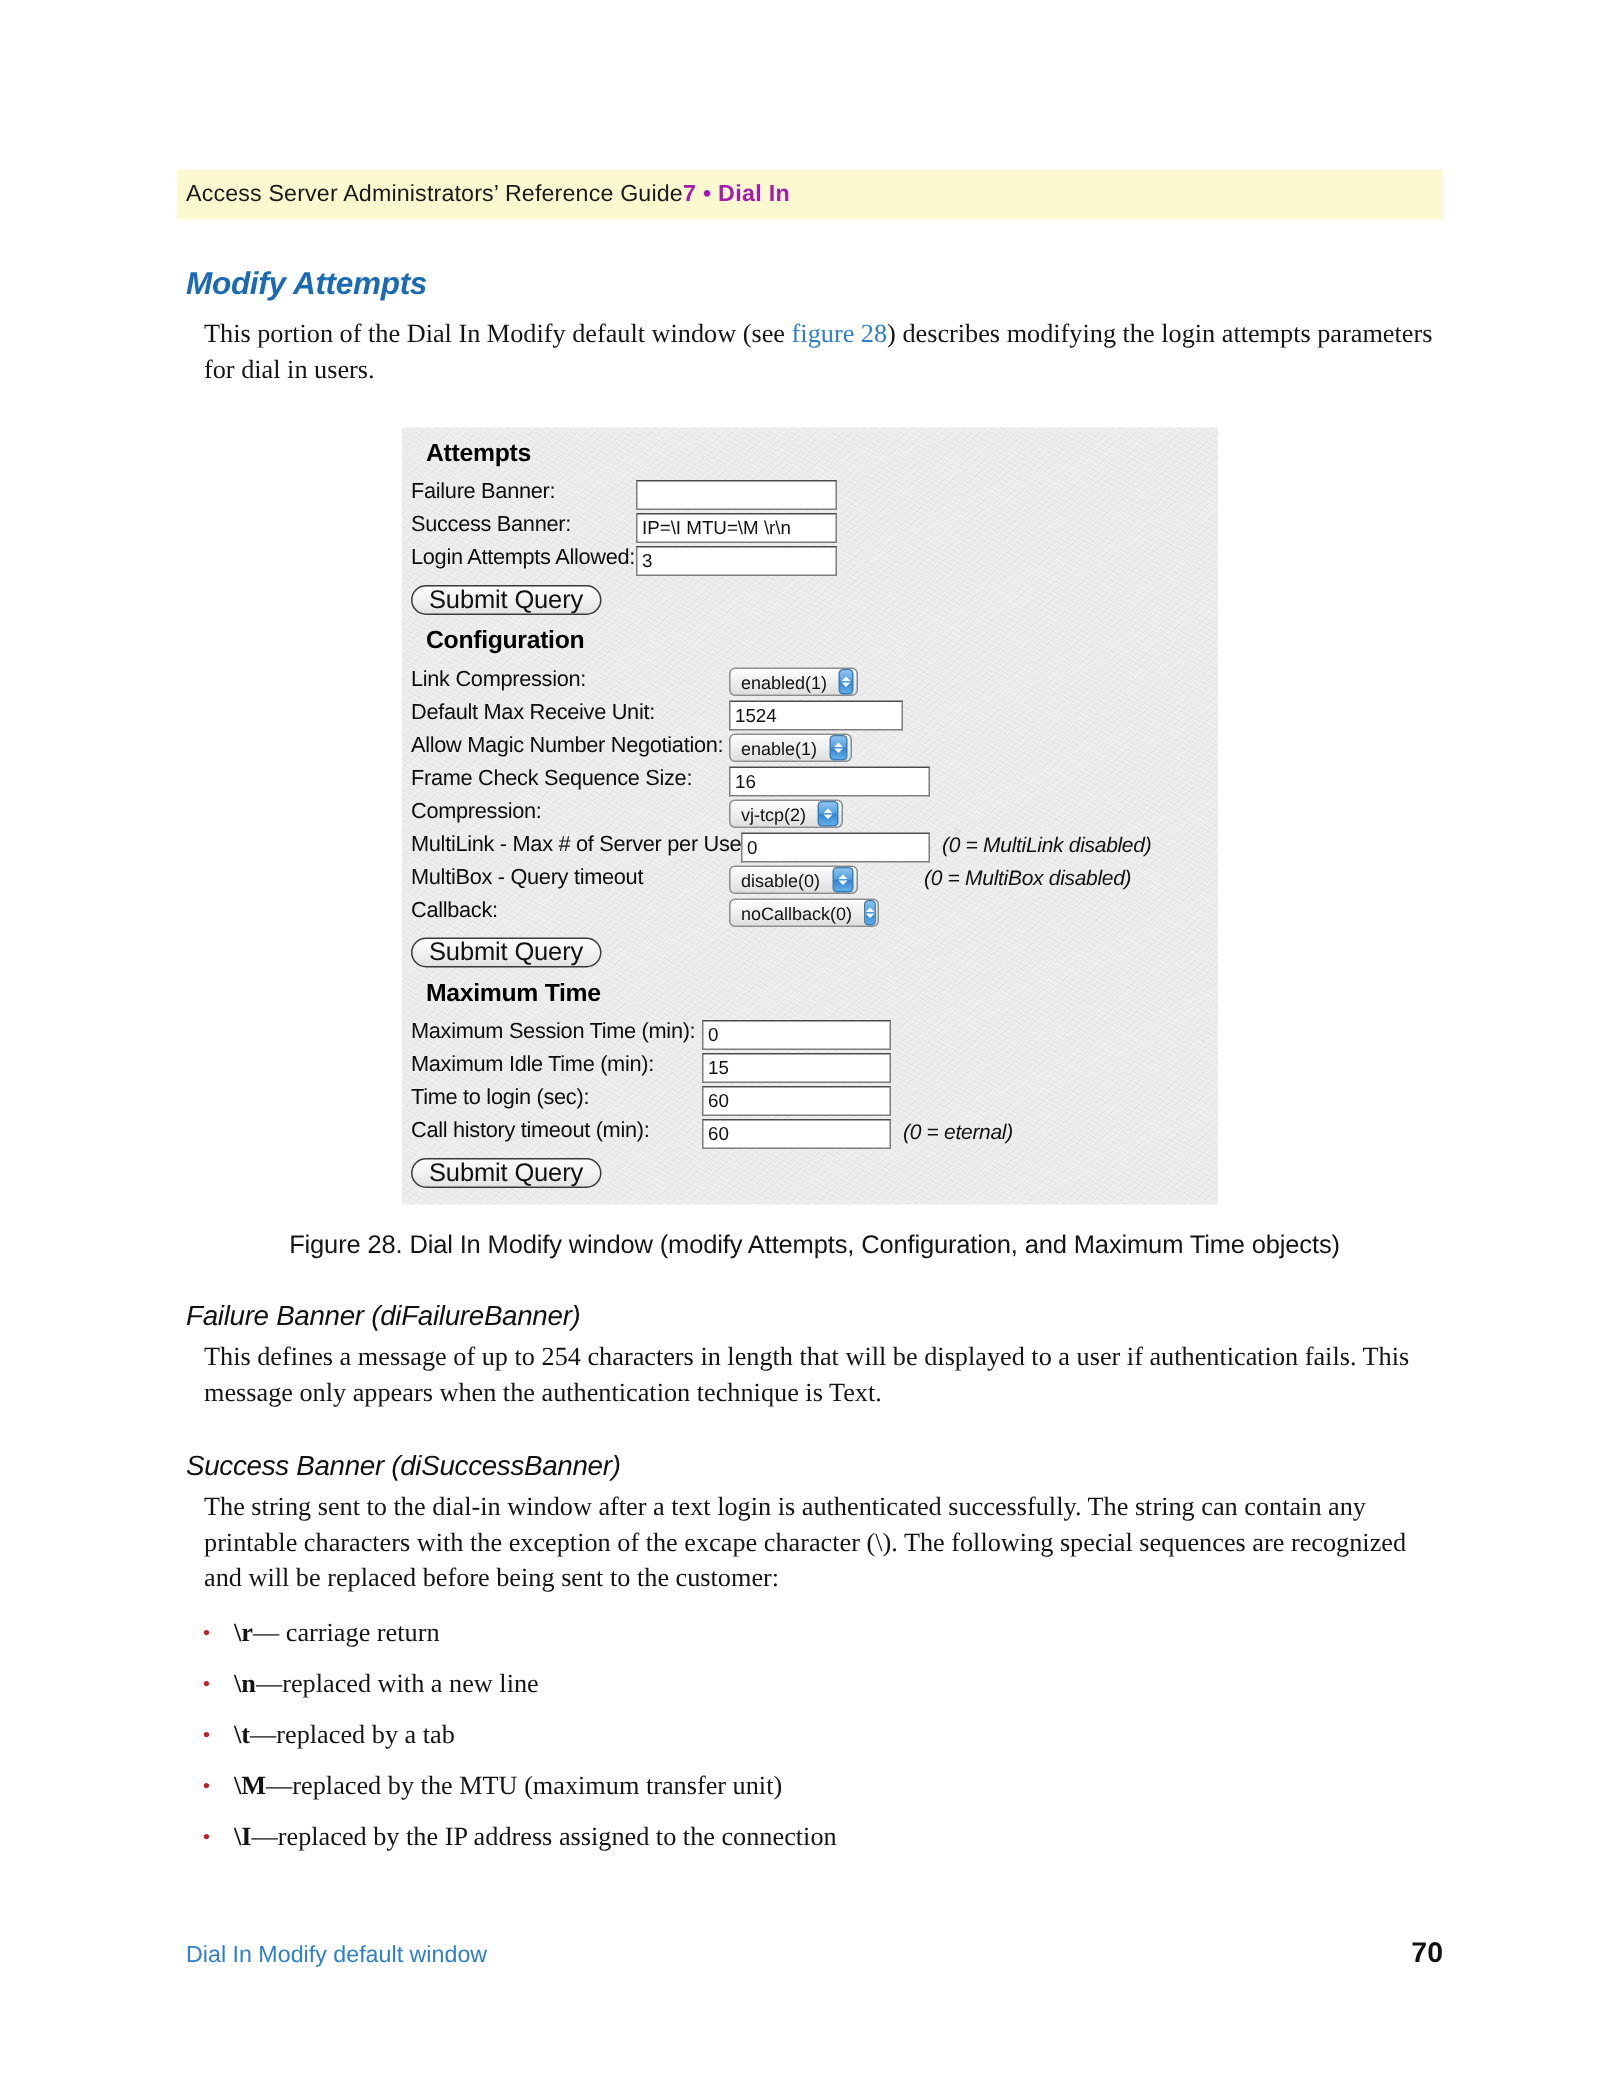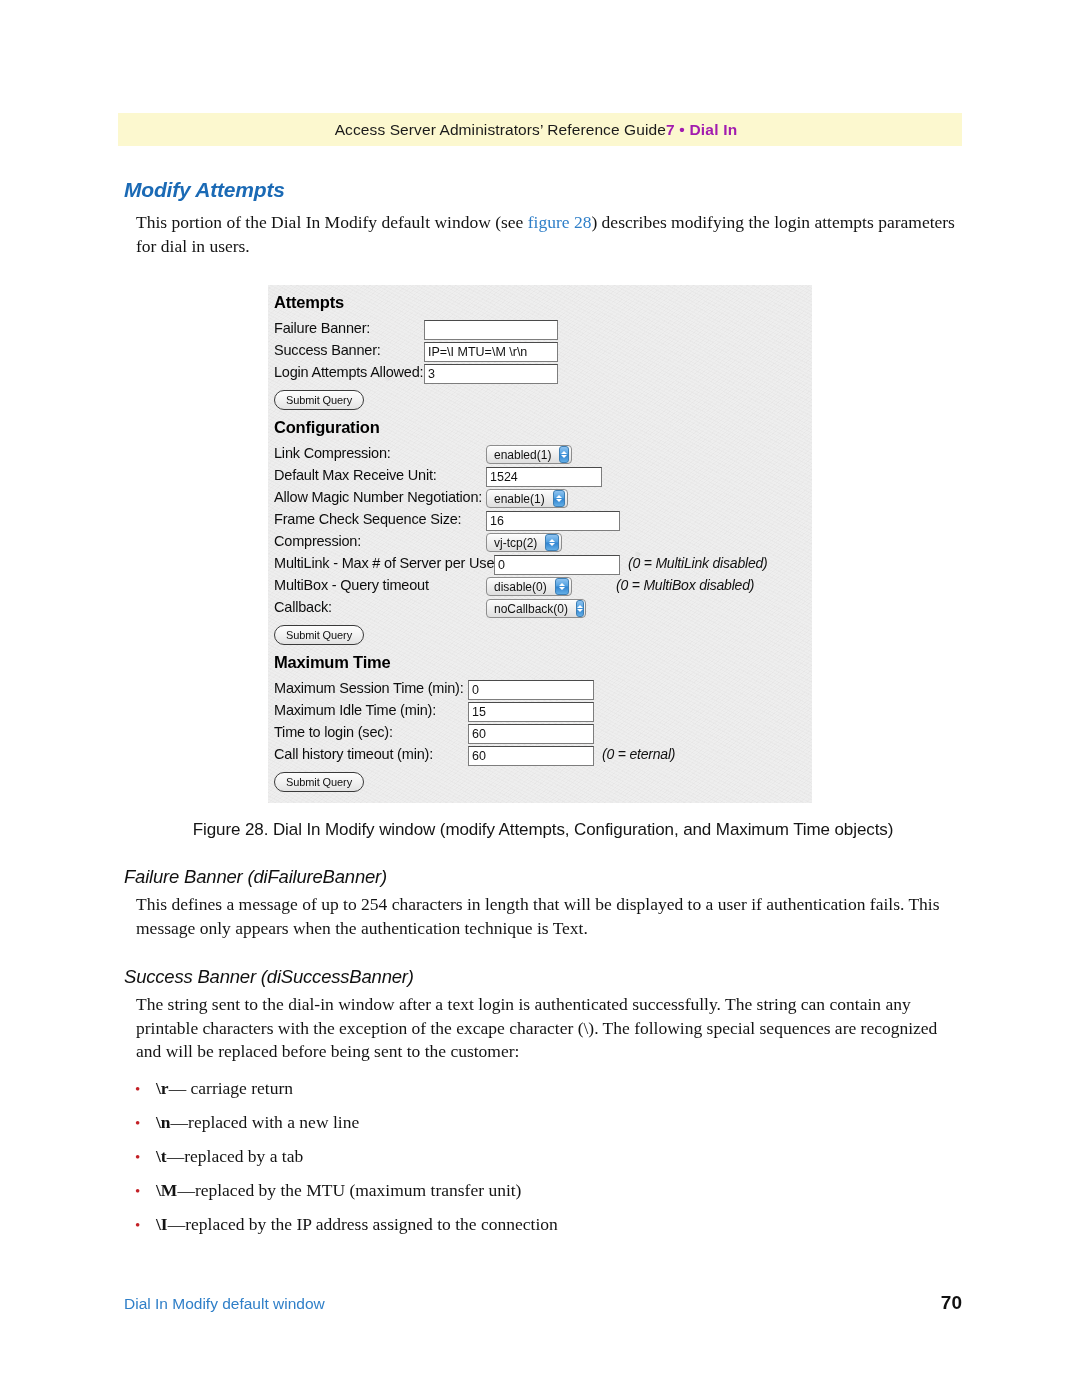--- a/index.html
+++ b/index.html
@@ -18,21 +18,21 @@
   
   .header-band {
     position: absolute;
     left: 118px;
     top: 113px;
     width: 844px;
     height: 33px;
     background: #fcf8cf;
     display: flex;
     align-items: center;
-    justify-content: center;
+    justify-content: flex-start;
     box-sizing: border-box;
     padding: 0 14px 0 6px;
   }
   .header-left {
     font-family: "Liberation Sans", sans-serif;
     font-size: 15.5px;
     color: #1a1a1a;
     letter-spacing: 0.1px;
   }
   .header-right {
@@ -153,21 +153,21 @@
     font-family: "Liberation Sans", sans-serif;
     box-sizing: border-box;
     padding: 8px 0 0 0;
     color: #000;
   }
 
   .panel-h {
     font-size: 16.5px;
     font-weight: bold;
     color: #000;
-    margin: 0 0 8px 6px;
+    margin: 0 0 8px 16px;
     letter-spacing: -0.2px;
   }
   .panel-h.mt2 { margin-top: 8px; }
 
   .frow {
     display: flex;
     height: 22px;
     margin-left: 6px;
     white-space: nowrap;
   }
@@ -243,21 +243,21 @@
   .submit-btn {
     margin: 4px 12px 0 6px;
     display: inline-flex;
     align-items: center;
     justify-content: center;
     height: 18px;
     padding: 0 11px;
     border: 1px solid #3a3a3a;
     border-radius: 10px;
     background: linear-gradient(to bottom, #fdfdfd 0%, #f2f2f2 50%, #e2e2e2 100%);
-    font-size: 11px;
+    font-size: 17px;
     color: #111;
     letter-spacing: -0.1px;
   }
 </style>
 </head>
 <body>
 
 <div class="header-band">
   <div class="header-left">Access Server Administrators’ Reference Guide</div>
   <div class="header-right">7 • Dial In</div>

